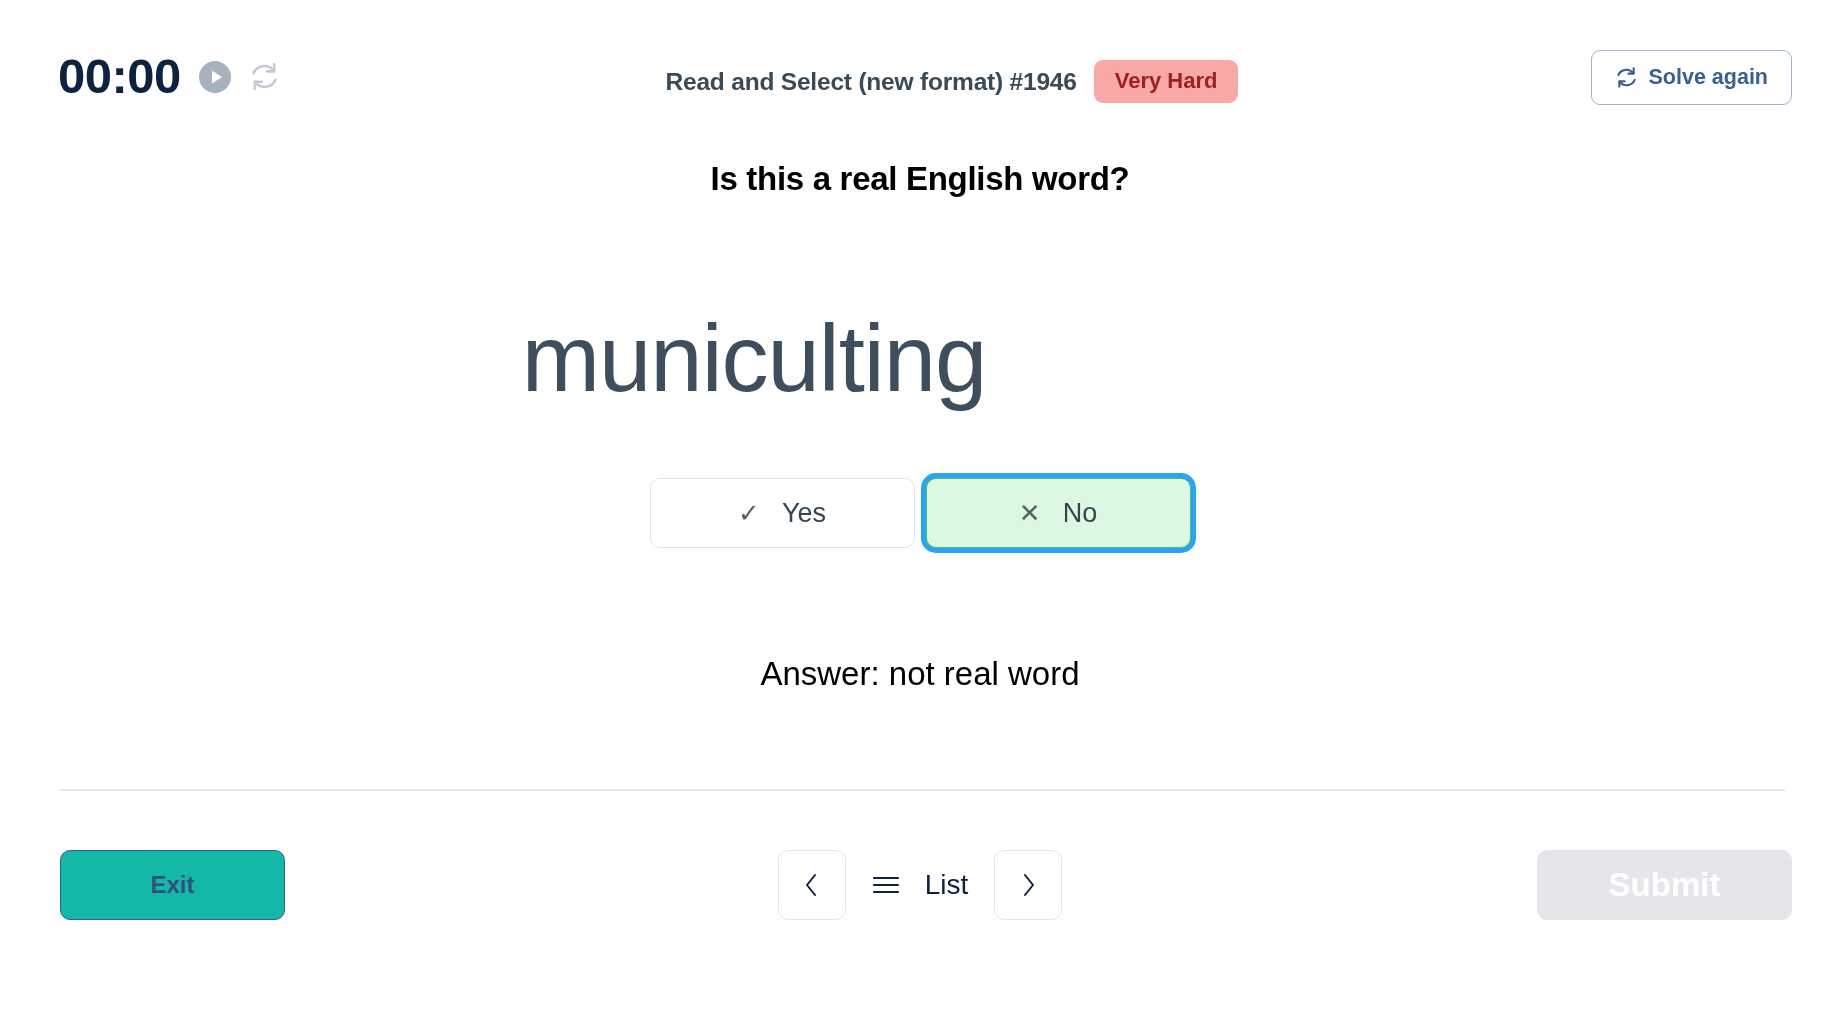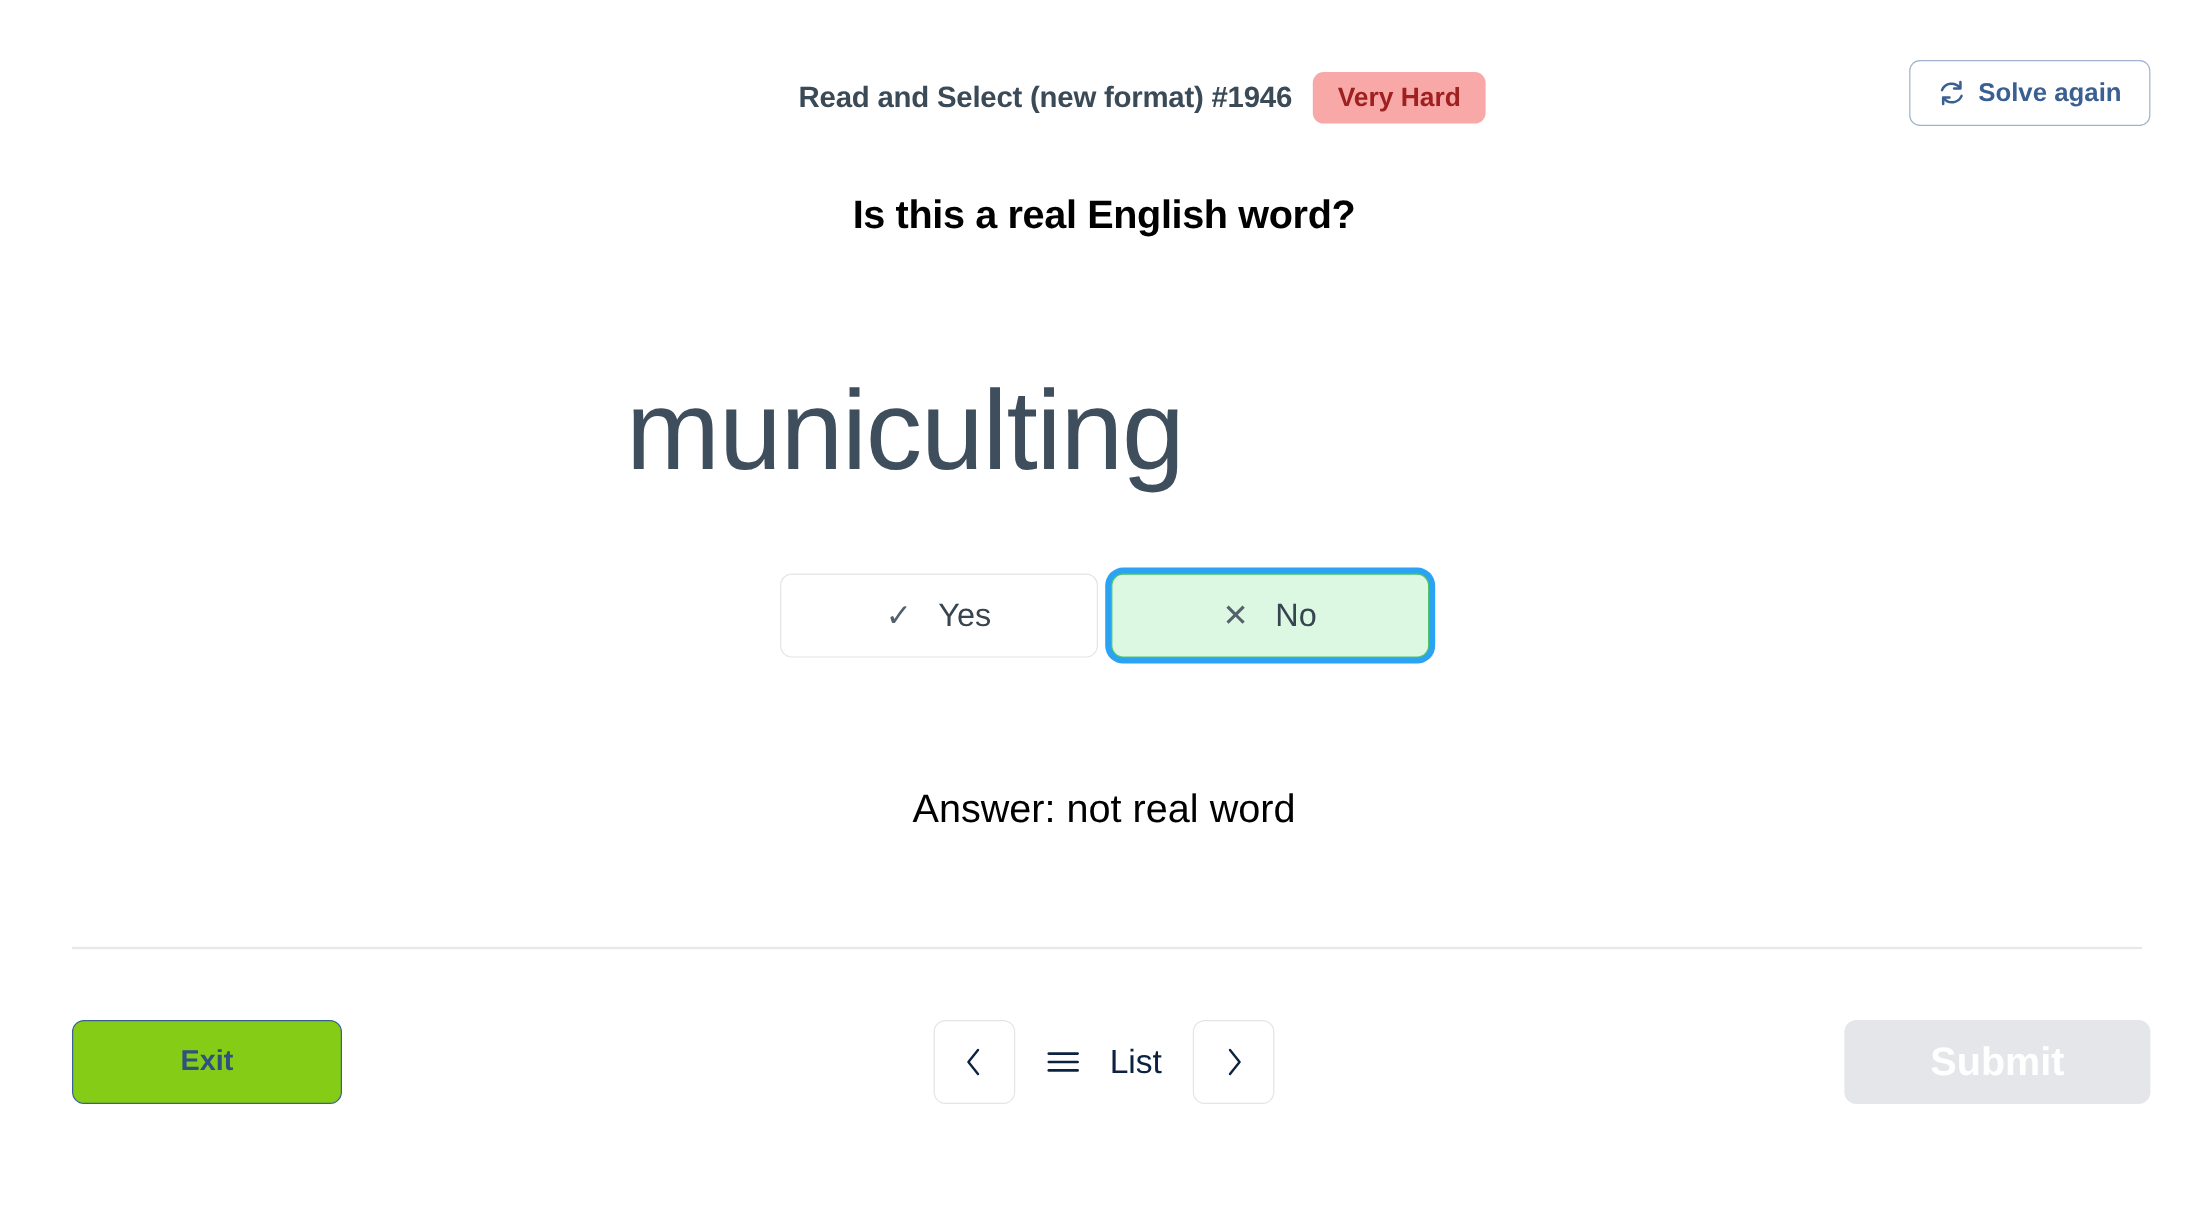--- a/index.html
+++ b/index.html
@@ -206,21 +206,21 @@
     left: 0;
     width: 1840px;
     height: 110px;
   }
   .exit-btn {
     position: absolute;
     left: 60px;
     top: 10px;
     width: 225px;
     height: 70px;
-    background: #84cc16;
+    background: #14b8a6;
     border: 1.5px solid #3a5f92;
     border-radius: 10px;
     font-size: 24px;
     font-weight: bold;
     color: #2f5180;
     cursor: pointer;
     font-family: "Liberation Sans", sans-serif;
   }
 
   .nav-group {
@@ -279,20 +279,39 @@
     font-family: "Liberation Sans", sans-serif;
   }
 </style>
 </head>
 <body>
 
 <div class="page">
 
   <div class="topbar">
 
+    <div class="timer-group">
+      <div class="timer-text">00:00</div>
+
+      <button class="icon-btn">
+        <svg class="play-icon" viewBox="0 0 32 32">
+          <circle cx="16" cy="16" r="16" fill="#a8b2bf"></circle>
+          <path d="M13 9.5 L23 16 L13 22.5 Z" fill="#ffffff"></path>
+        </svg>
+      </button>
+
+      <button class="icon-btn">
+        <svg class="reset-icon" viewBox="0 0 24 24" fill="none" stroke="#c3cad3" stroke-width="2" stroke-linecap="round" stroke-linejoin="round">
+          <path d="M3.5 9.5 A9 9 0 0 1 19 7.5"></path>
+          <polyline points="19.5,2.5 19.5,8 14,8"></polyline>
+          <path d="M20.5 14.5 A9 9 0 0 1 5 16.5"></path>
+          <polyline points="4.5,21.5 4.5,16 10,16"></polyline>
+        </svg>
+      </button>
+    </div>
 
     <div class="title-group">
       <div class="quiz-title">Read and Select (new format) #1946</div>
       <div class="difficulty-badge">Very Hard</div>
     </div>
 
     <button class="solve-again-btn">
       <svg class="solve-again-icon" viewBox="0 0 24 24" fill="none" stroke="#3a5f92" stroke-width="2.2" stroke-linecap="round" stroke-linejoin="round">
         <path d="M3.5 9.5 A9 9 0 0 1 19 7.5"></path>
         <polyline points="19.5,2.5 19.5,8 14,8"></polyline>

